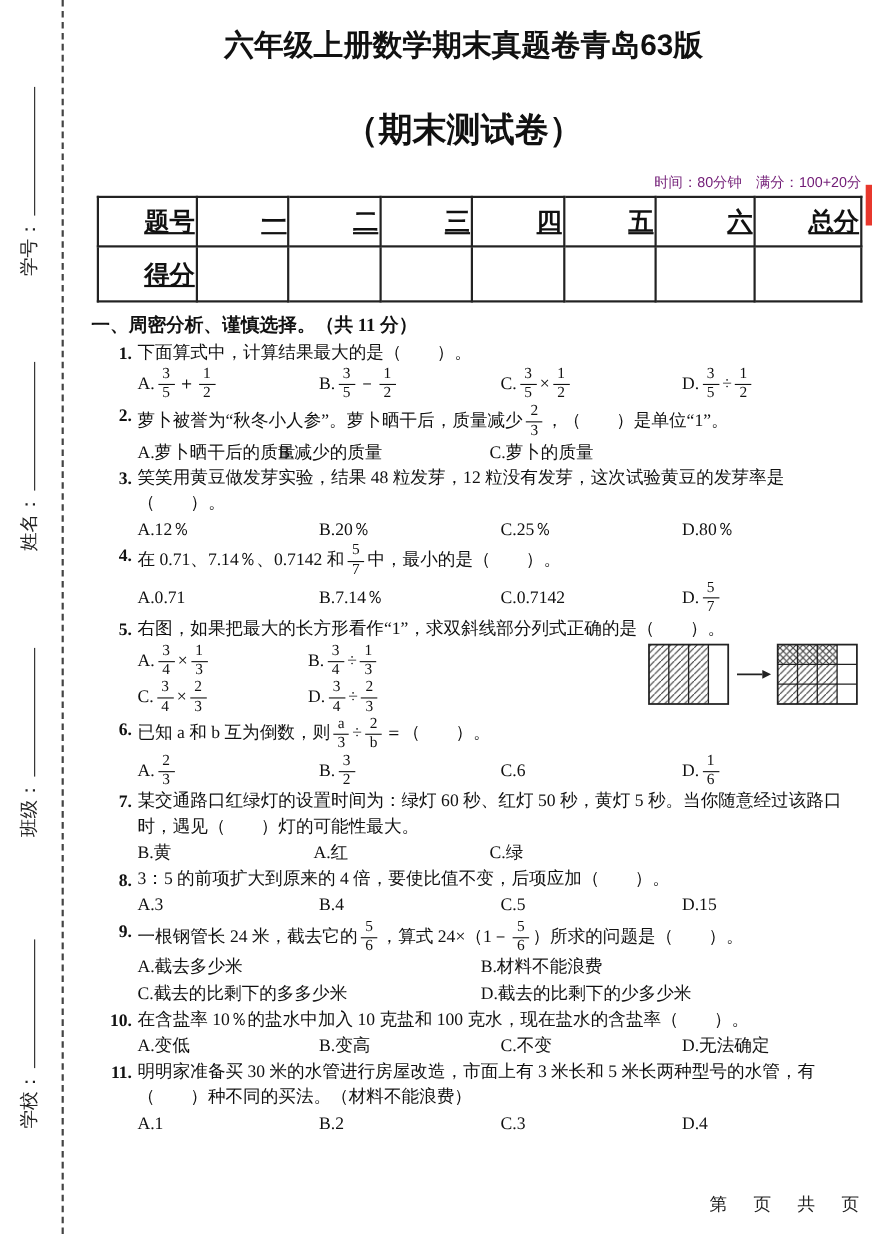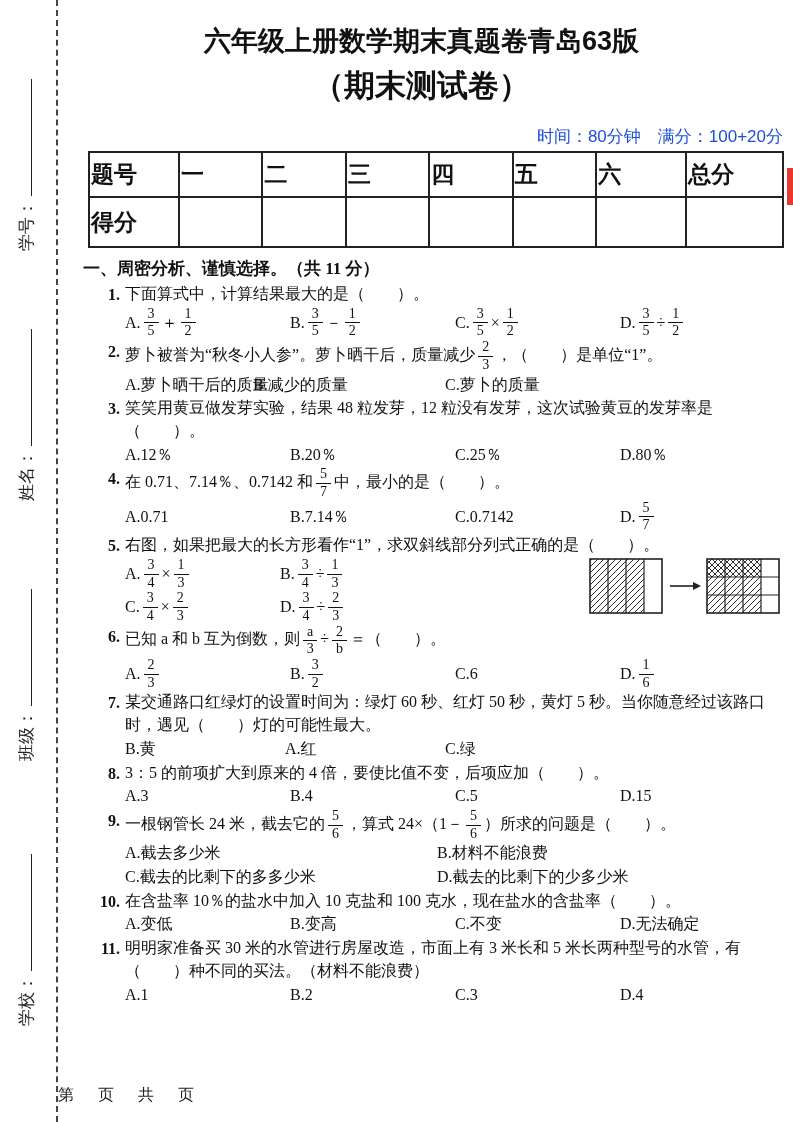--- a/index.html
+++ b/index.html
@@ -17,51 +17,51 @@
     font-family:"Liberation Sans","DejaVu Sans",sans-serif;font-size:17px;color:#222;
   }
   .side-field .ln{flex:1;height:11px;border-bottom:1.6px solid #222;margin-left:4px;}
   
   .main{position:absolute;left:58px;top:0;width:727px;}
   .title{
     margin:26px 0 0;text-align:center;font-weight:bold;font-size:27px;letter-spacing:0;
     font-family:"Liberation Sans","DejaVu Sans",sans-serif;line-height:1.15;
   }
   .subtitle{
-    margin:8px 0 0;text-align:center;font-weight:bold;font-size:31px;
+    margin:40px 0 0;text-align:center;font-weight:bold;font-size:31px;
     font-family:"Liberation Sans","DejaVu Sans",sans-serif;
   }
   .meta{
-    margin:18px 2px 3px 0;text-align:right;font-size:17px;
-    font-family:"Liberation Sans","DejaVu Sans",sans-serif;color:#1d4ed8;
+    margin:18px 2px 3px 0;text-align:right;font-size:13px;
+    font-family:"Liberation Sans","DejaVu Sans",sans-serif;color:#701a75;
   }
   
   table.score{border-collapse:collapse;margin-left:30px;width:696px;table-layout:fixed;}
   table.score td{
-    border:2.2px solid #222;text-align:left;vertical-align:middle;
-    font-family:"Liberation Sans","DejaVu Sans",sans-serif;font-size:23px;font-weight:bold;
+    border:2.2px solid #222;text-align:right;vertical-align:middle;
+    font-family:"Liberation Sans","DejaVu Sans",sans-serif;font-size:23px;font-weight:bold;text-decoration:underline;
   }
   table.score tr.hd td{height:41px;}
   table.score tr.sc td{height:46px;}
   
   .sec{font-weight:bold;font-size:17px;margin:9px 0 3px 25px;}
   .q{position:relative;padding-left:67px;margin:1px 0;font-size:16px;line-height:1.42;}
   .qn{position:absolute;left:30px;top:1px;width:32px;text-align:right;font-weight:bold;}
   .opts{display:flex;align-items:center;margin:1px 0;min-height:22px;}
   .opt{display:flex;align-items:center;white-space:nowrap;}
   .o25{width:25%;}
   .w128{width:128px;} .w192{width:192px;} .w160{width:160px;} .w312{width:312px;text-align:right;} .w155{width:155px;}
   
   .fr{display:inline-block;vertical-align:middle;text-align:center;line-height:1.05;
       font-size:14px;margin:0 3px;}
   .fr .fn{display:block;border-bottom:1.1px solid #111;padding:0 4px 1px;}
   .fr .fd{display:block;padding-top:1px;}
   .q .fig{position:absolute;right:4px;top:22px;}
   
-  .footer{position:absolute;left:58px;bottom:16px;width:727px;text-align:left;
+  .footer{position:absolute;left:58px;bottom:16px;width:727px;text-align:right;
           font-size:16px;letter-spacing:4px;color:#222;}
   .red-mark{position:absolute;right:0;top:168px;width:6px;height:37px;background:#e8372c;}
 </style>
 </head>
 <body>
 
 <div class="seal-line"></div>
 
 <div class="side-field" style="top:153px;">
   <span>学号：</span>

